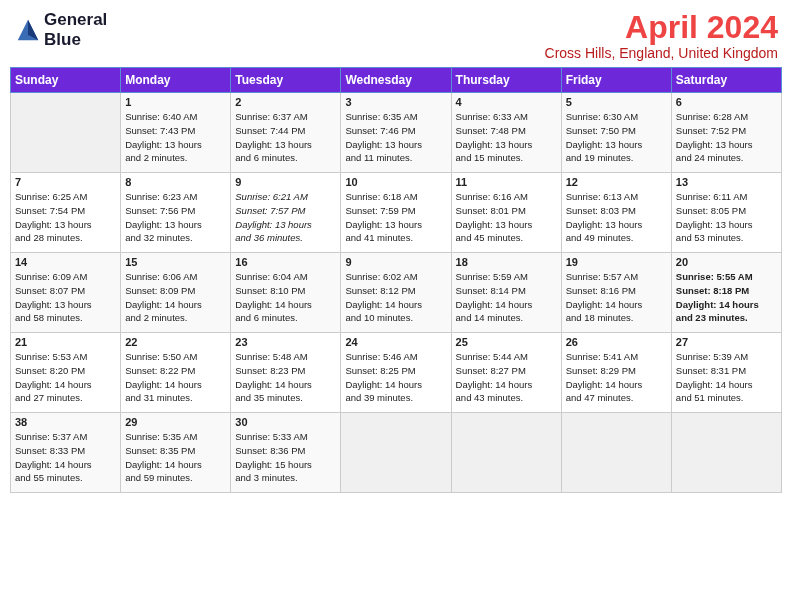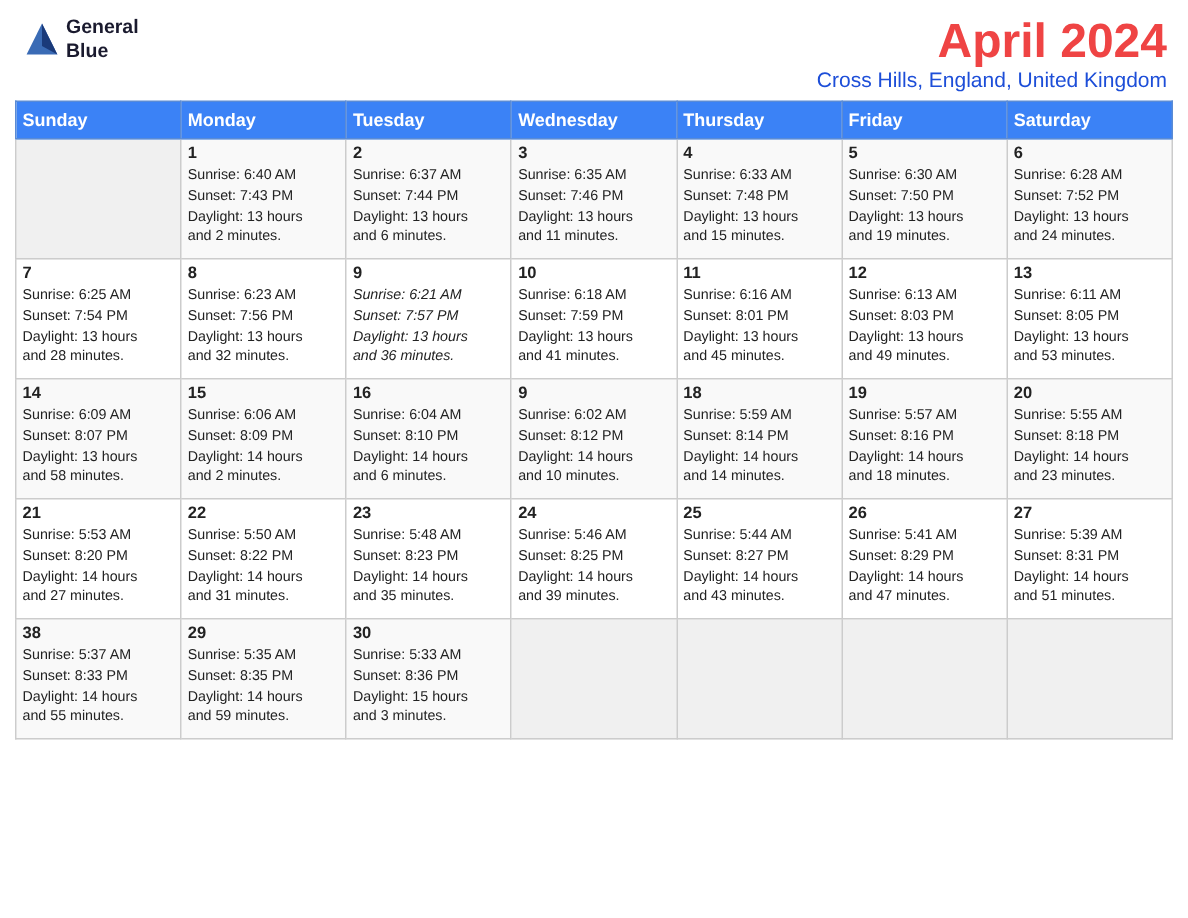--- a/index.html
+++ b/index.html
@@ -16,49 +16,49 @@
       align-items: flex-start;
       margin-bottom: 6px;
       padding: 0 4px;
     }
     .logo {
       display: flex;
       align-items: center;
       gap: 2px;
     }
     .logo-text {
-      font-size: 13px;
+      font-size: 17px;
       font-weight: bold;
       color: #1a1a2e;
       line-height: 1.2;
     }
     .logo-icon {
       width: 28px;
       height: 28px;
     }
     .title-block {
       text-align: right;
     }
     .month-year {
       font-size: 32px;
       font-weight: bold;
       color: #ef4444;
       line-height: 1.1;
     }
     .location {
       font-size: 14px;
-      color: #1d4ed8;
+      color: #b91c1c;
     }
     table {
       width: 100%;
       border-collapse: collapse;
       table-layout: fixed;
     }
     thead tr th {
-      background-color: #3b82f6;
+      background-color: #6d28d9;
       color: #fff;
       font-size: 12px;
       font-weight: bold;
       padding: 5px 4px;
       text-align: left;
       border: 1px solid #5a8bd5;
     }
     tbody tr td {
       border: 1px solid #ccc;
       vertical-align: top;
@@ -252,21 +252,21 @@
         </td>
         <td>
           <span class="day-number">19</span>
           <div class="day-info" style="white-space: pre-line;">Sunrise: 5:57 AM
 Sunset: 8:16 PM
 Daylight: 14 hours
 and 18 minutes.</div>
         </td>
         <td>
           <span class="day-number">20</span>
-          <div class="day-info" style="white-space: pre-line;">Sunrise: 5:55 AM
+          <div class="day-info" style="white-space: pre-line; font-weight: bold;">Sunrise: 5:55 AM
 Sunset: 8:18 PM
 Daylight: 14 hours
 and 23 minutes.</div>
         </td>
       </tr>
       <tr>
         <td>
           <span class="day-number">21</span>
           <div class="day-info" style="white-space: pre-line;">Sunrise: 5:53 AM
 Sunset: 8:20 PM

